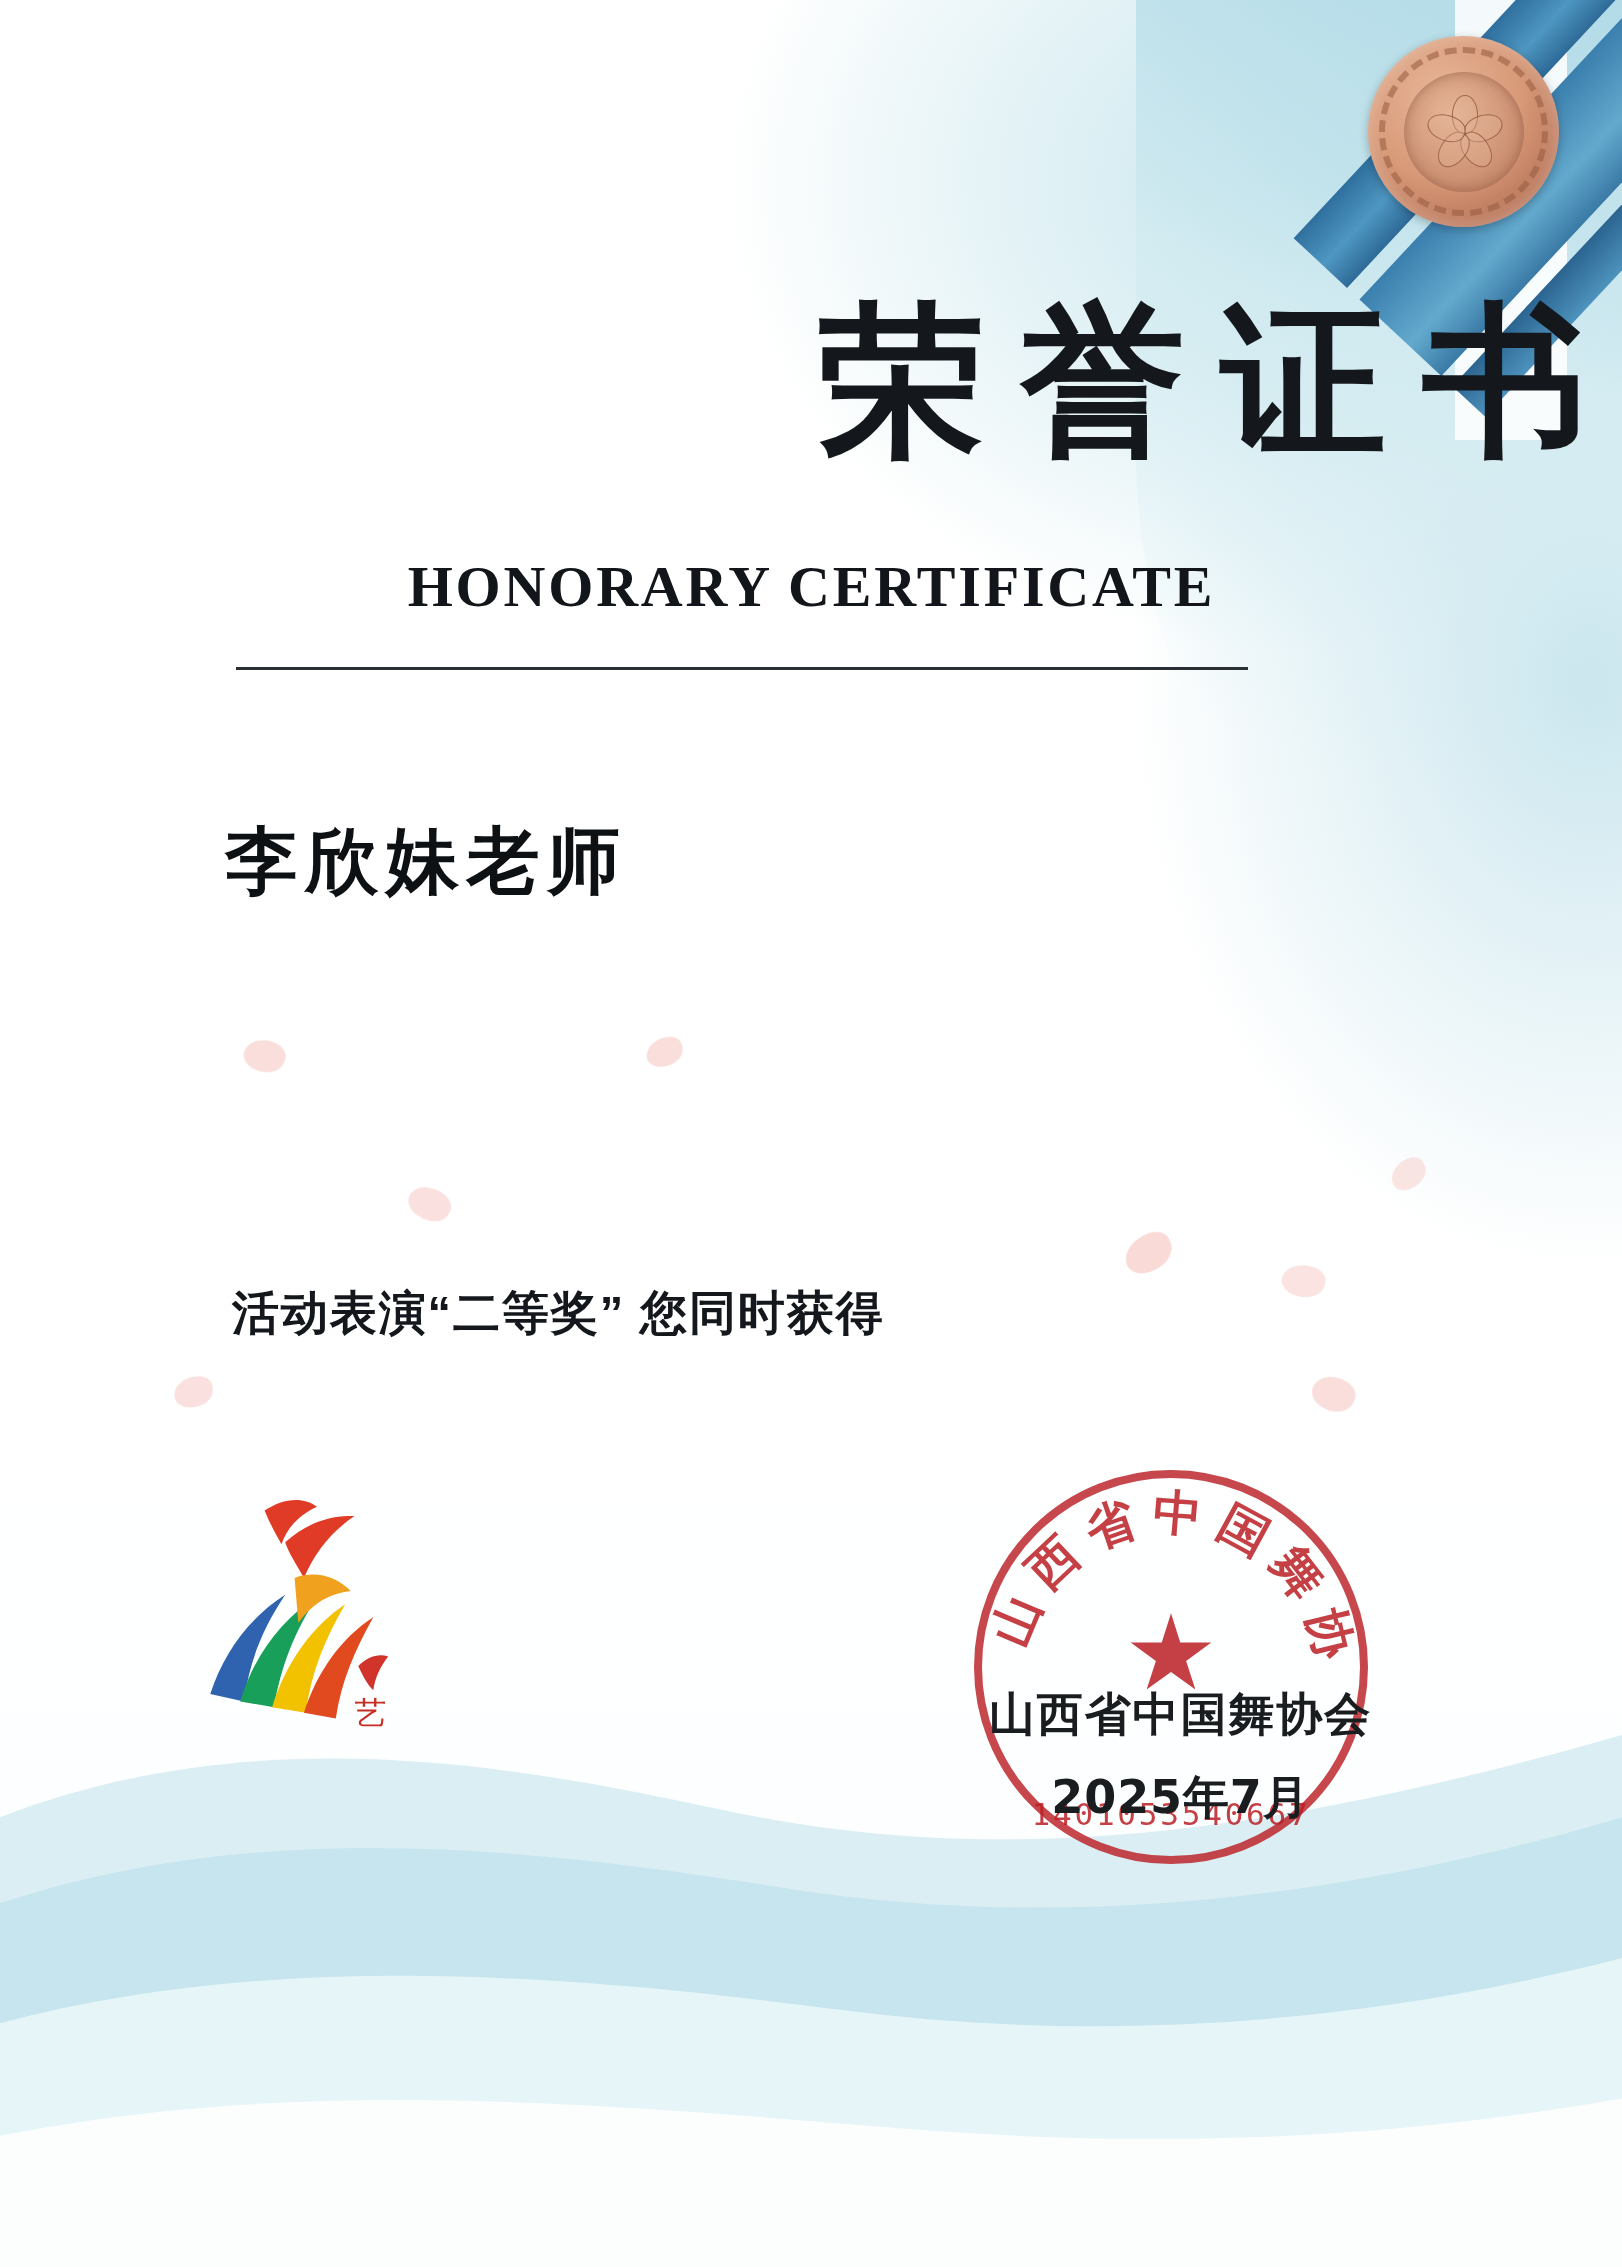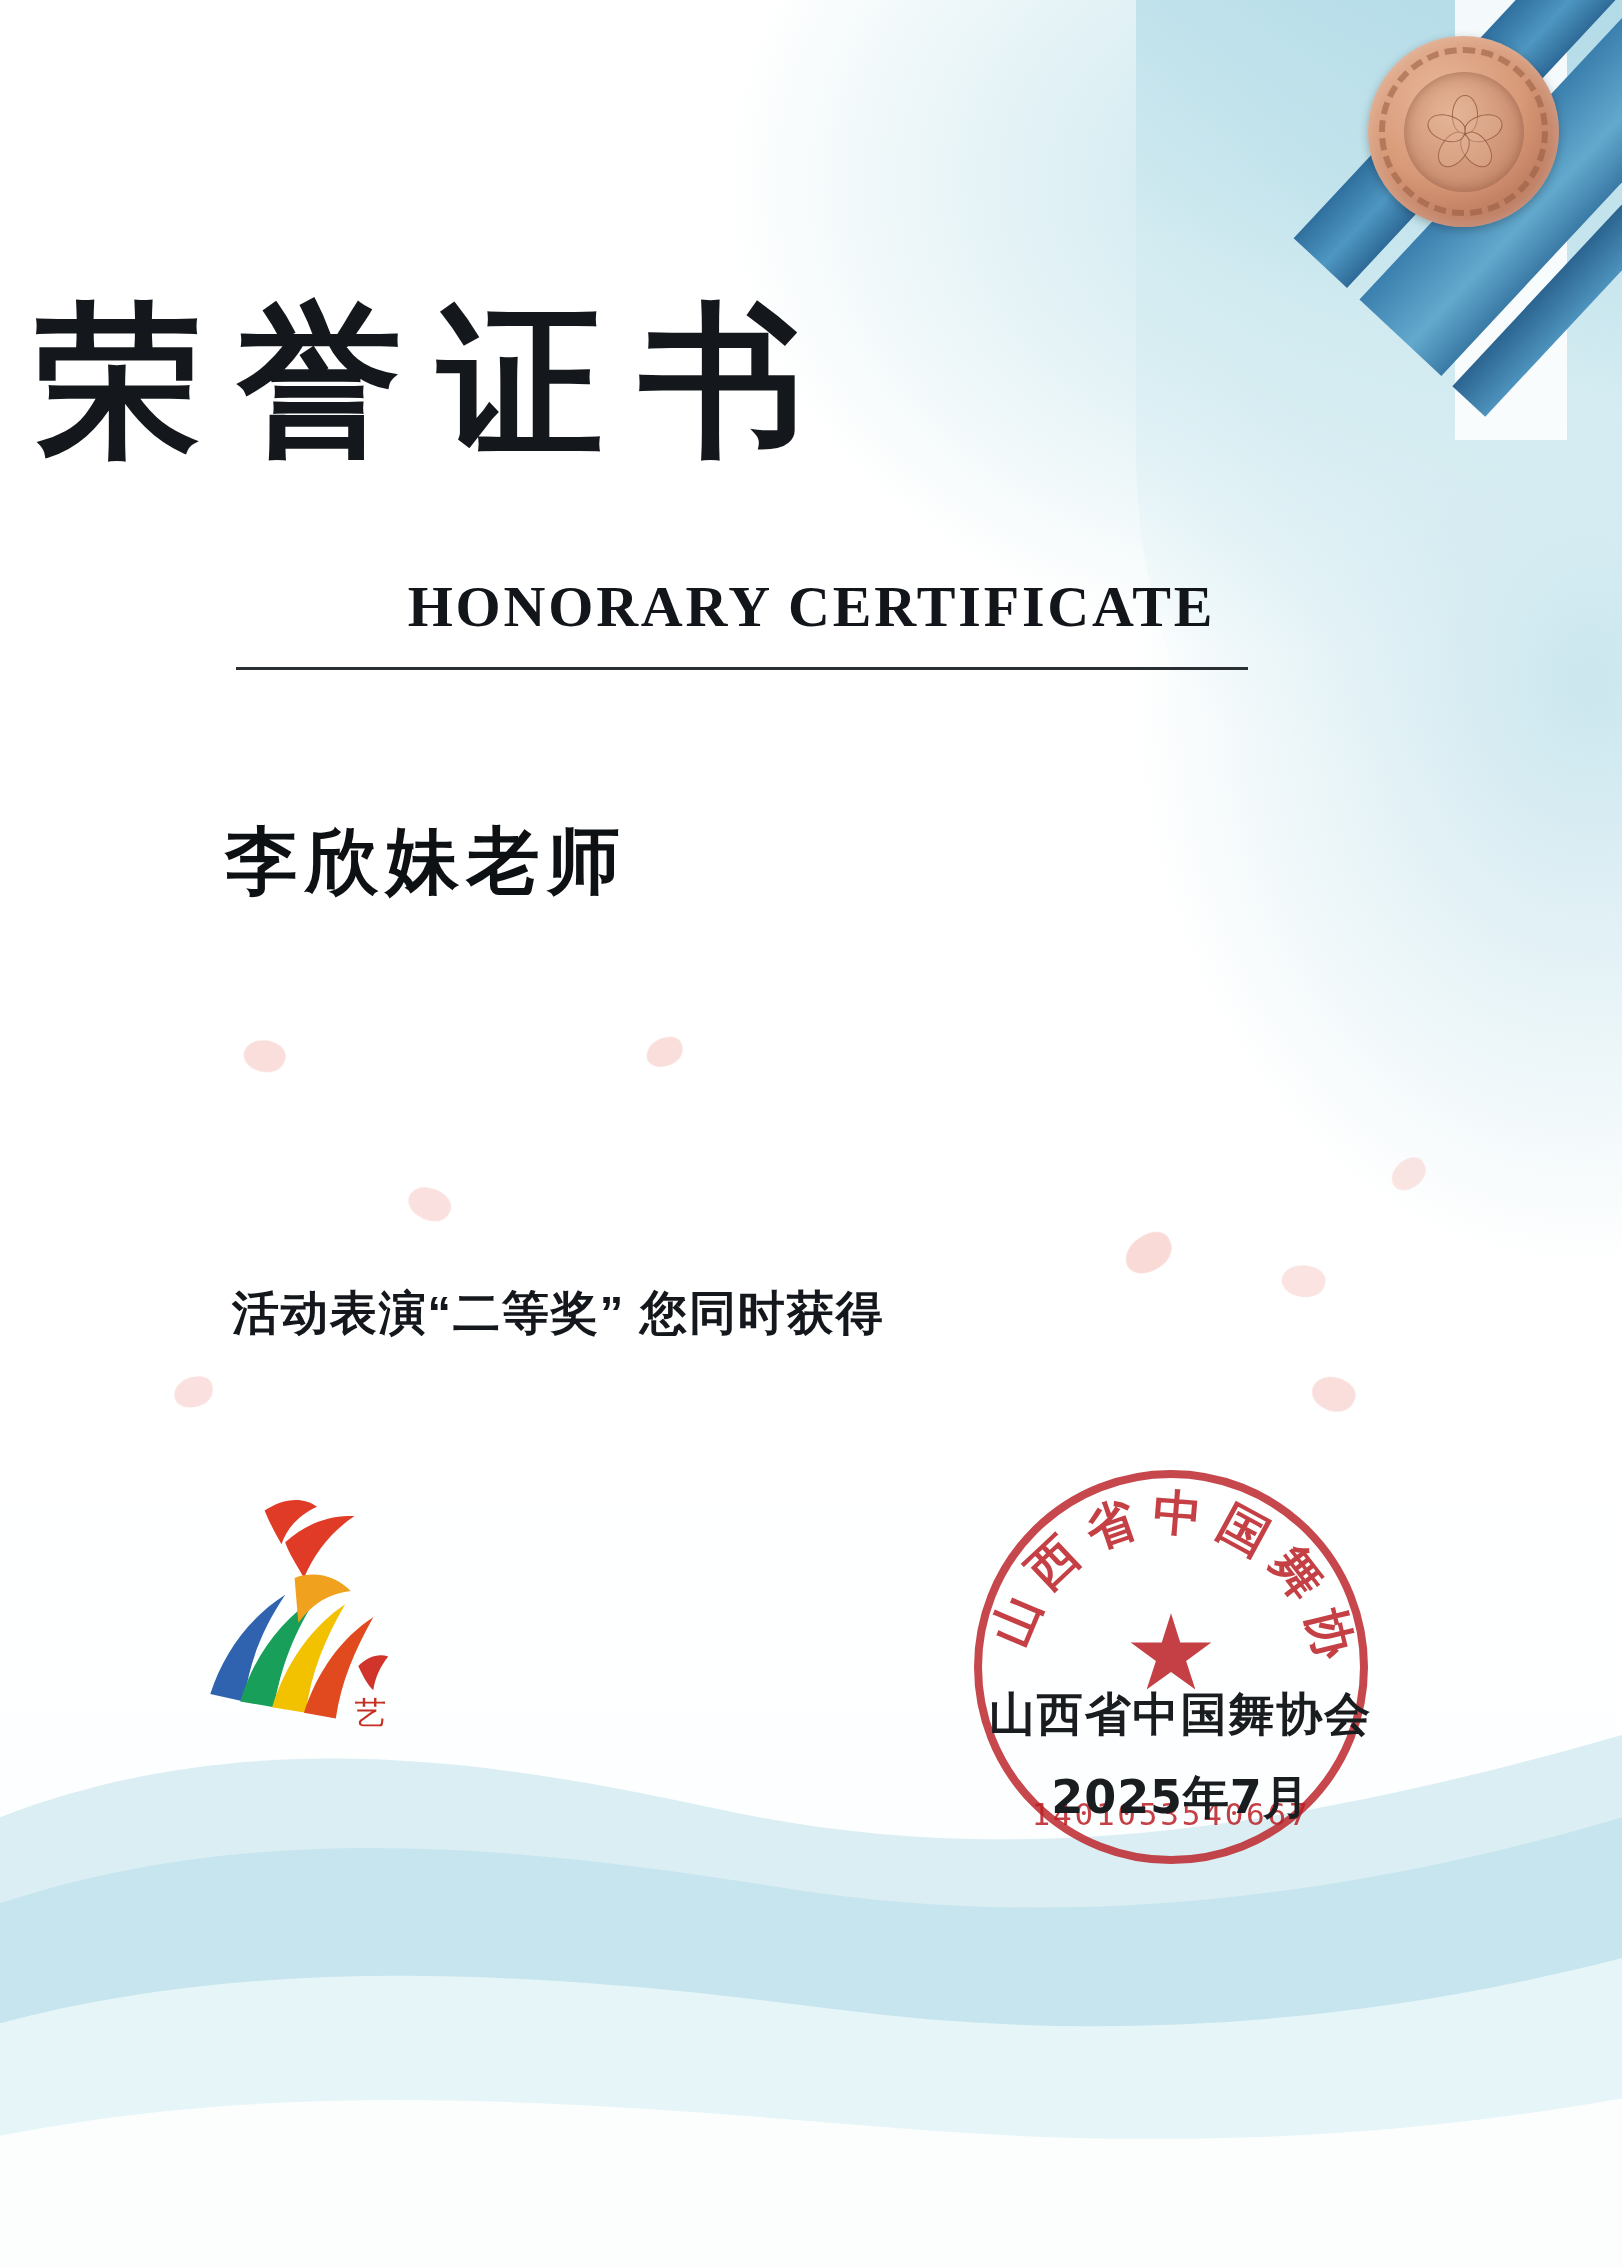--- a/index.html
+++ b/index.html
@@ -104,42 +104,41 @@
   }
 
   
   .waves { position: absolute; left: 0; right: 0; bottom: 0; height: 731px; }
 
   
   .content { position: absolute; inset: 0; }
 
   .title-cn {
     position: absolute;
-    top: 298px; left: 0; right: 0;
-    text-align: left;
+    top: 298px; left: 8px; right: 0;
+    text-align: right;
     font-family: "DejaVu Serif", "Liberation Serif", serif;
     font-weight: 700;
     font-size: 165px;
     letter-spacing: 36px;
     text-indent: 36px;
     color: #14181c;
     line-height: 1;
     white-space: nowrap;
   }
   .title-en {
     position: absolute;
     top: 553px; left: 0; right: 0;
     text-align: center;
     font-family: "Liberation Serif", "DejaVu Serif", serif;
     font-weight: 700;
     font-size: 58px;
     letter-spacing: 2.8px;
     color: #12161a;
     white-space: nowrap;
-    margin-top: 20px;
   }
   .rule {
     position: absolute;
     top: 667px; left: 236px;
     width: 1012px; height: 2.8px;
     background: #2a2f34;
   }
 
   .recipient {
     position: absolute;

